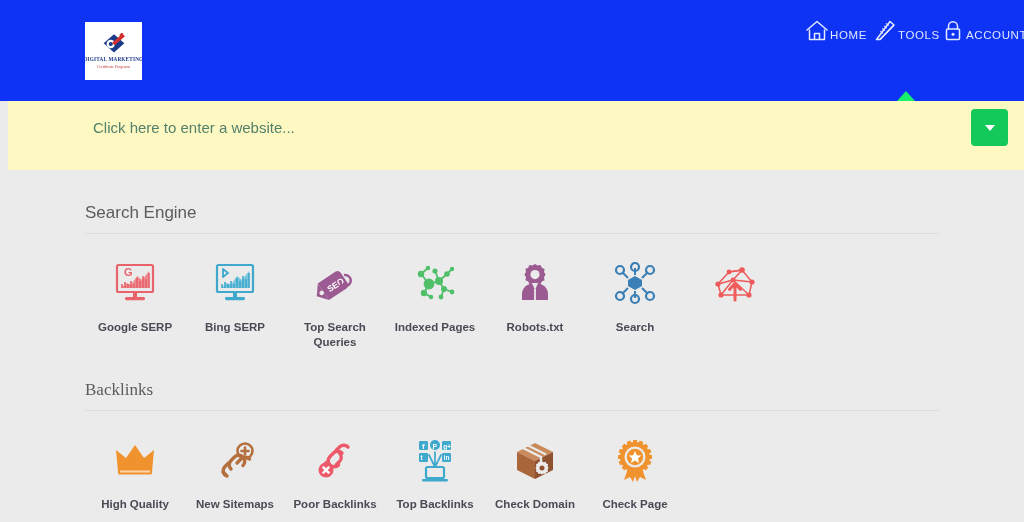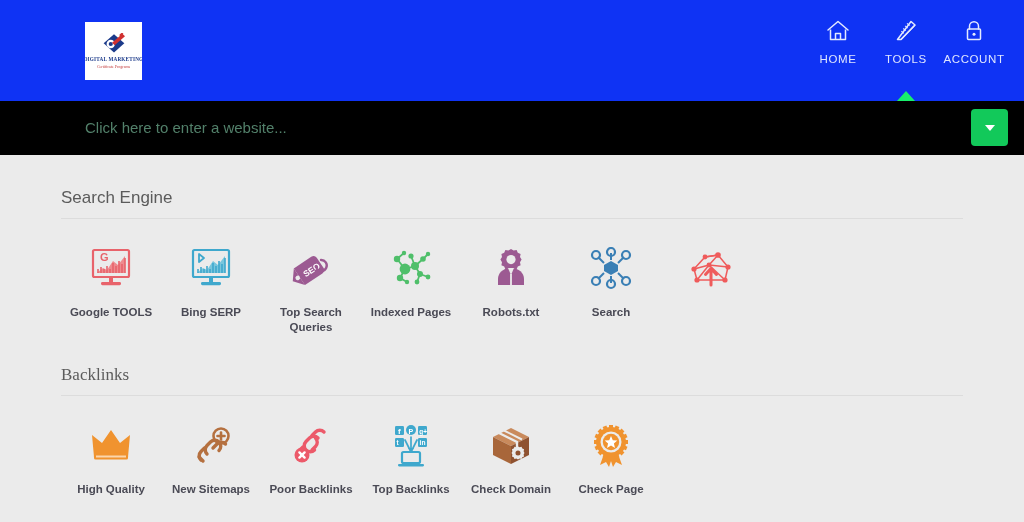--- a/index.html
+++ b/index.html
@@ -43,21 +43,21 @@
   }
 
   .nav {
     position: absolute;
     right: 16px; top: 16px;
     display: flex;
     gap: 0px;
   }
   .nav-item {
     width: 68px;
-    display: flex; flex-direction: column;
+    display: flex; flex-direction: row;
     align-items: center;
     cursor: pointer;
   }
   .nav-icon { height: 30px; display: flex; align-items: center; justify-content: center; }
   .nav-label {
     margin-top: 7px;
     font-size: 11.5px;
     color: #dfe6ff;
     letter-spacing: .6px;
   }
@@ -67,24 +67,25 @@
     left: 897px; bottom: 0;
     width: 0; height: 0;
     border-left: 9px solid transparent;
     border-right: 9px solid transparent;
     border-bottom: 10px solid #18f06c;
   }
 
   
   .searchbar {
     position: relative;
-    height: 54px;
-    background: #000000;
+    height: 69px;
+    background: #fef9c3;
     display: flex;
     align-items: center;
+    margin-left: 8px;
   }
   .search-input {
     position: absolute;
     left: 85px; top: 0;
     width: 860px; height: 53px;
     border: none; outline: none;
     background: transparent;
     font-family: "Liberation Sans", sans-serif;
     font-size: 15px;
     color: #3f6b52;
@@ -102,21 +103,21 @@
   }
   .caret {
     width: 0; height: 0;
     border-left: 5px solid transparent;
     border-right: 5px solid transparent;
     border-top: 6px solid #ffffff;
   }
 
   
   .main { padding: 0 0 0 0; }
-  .section { margin: 0 61px; }
+  .section { margin: 0 85px; }
   .section-title {
     font-size: 17px;
     color: #5b5b5b;
     font-weight: normal;
     padding-top: 33px;
     padding-bottom: 10px;
   }
   .section-rule { height: 1px; background: #dcdcdc; width: 100%; }
 
   .tiles {
@@ -241,21 +242,21 @@
                   <path d="M28 26 V19"></path>
                   <path d="M31 26 V14"></path>
                 <path d="M34 26 V17"></path>
                   <path d="M37 26 V11"></path>
               </g>
               <text x="12" y="14" font-family="Liberation Sans, sans-serif" font-size="11" font-weight="bold" fill="#e8636b">G</text>
               <rect x="21" y="30" width="4" height="5" fill="#e8636b"></rect>
               <rect x="13" y="35" width="20" height="3.2" rx="1.4" fill="#e8636b"></rect>
             </svg>
           </span>
-          <span class="tile-label">Google TOOLS</span>
+          <span class="tile-label">Google SERP</span>
         </a>
 
         <a class="tile">
           <span class="tile-icon">
             <svg width="46" height="44" viewBox="0 0 46 44">
               <rect x="5" y="3" width="36" height="27" rx="1.5" fill="none" stroke="#3fa8cd" stroke-width="2.2"></rect>
               <path d="M9 26 L15 21 L19 23 L25 14 L30 18 L37 9 L37 26 Z" fill="#79c6dd"></path>
               <g stroke="#3fa8cd" stroke-width="1.6">
                 <path d="M10 26 V22"></path>
                   <path d="M13 26 V20"></path>

